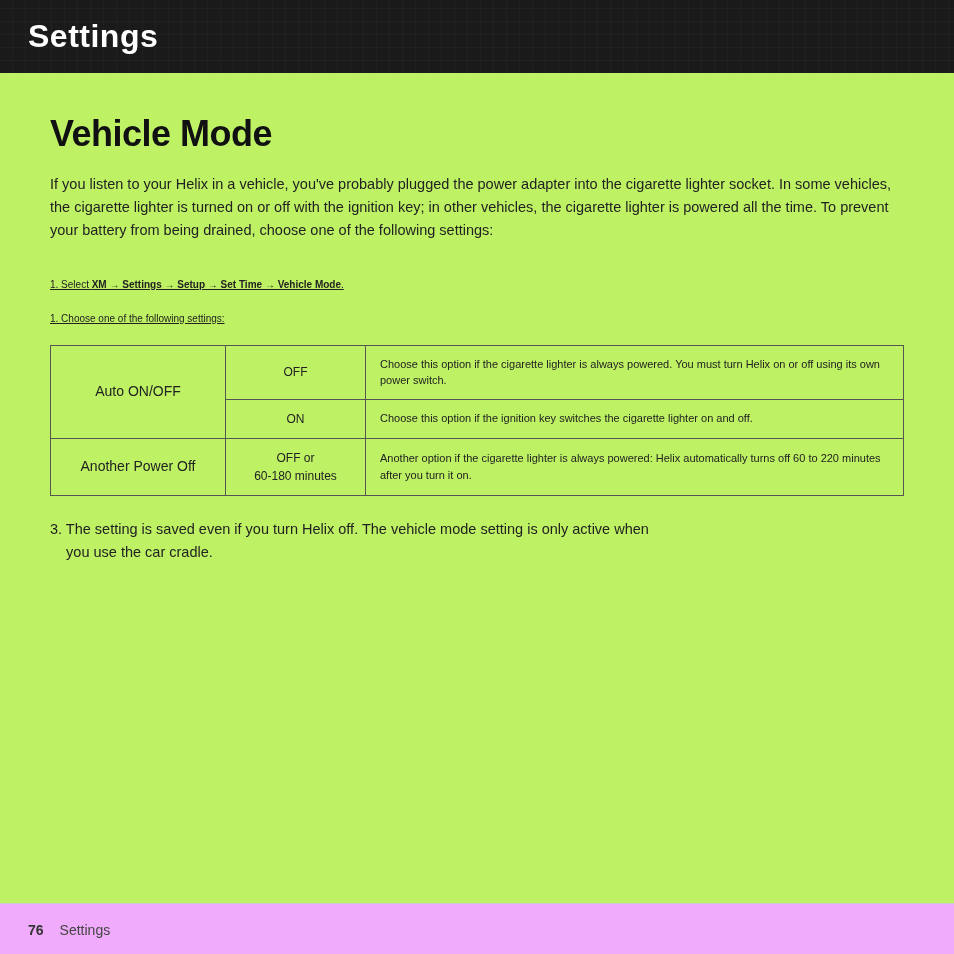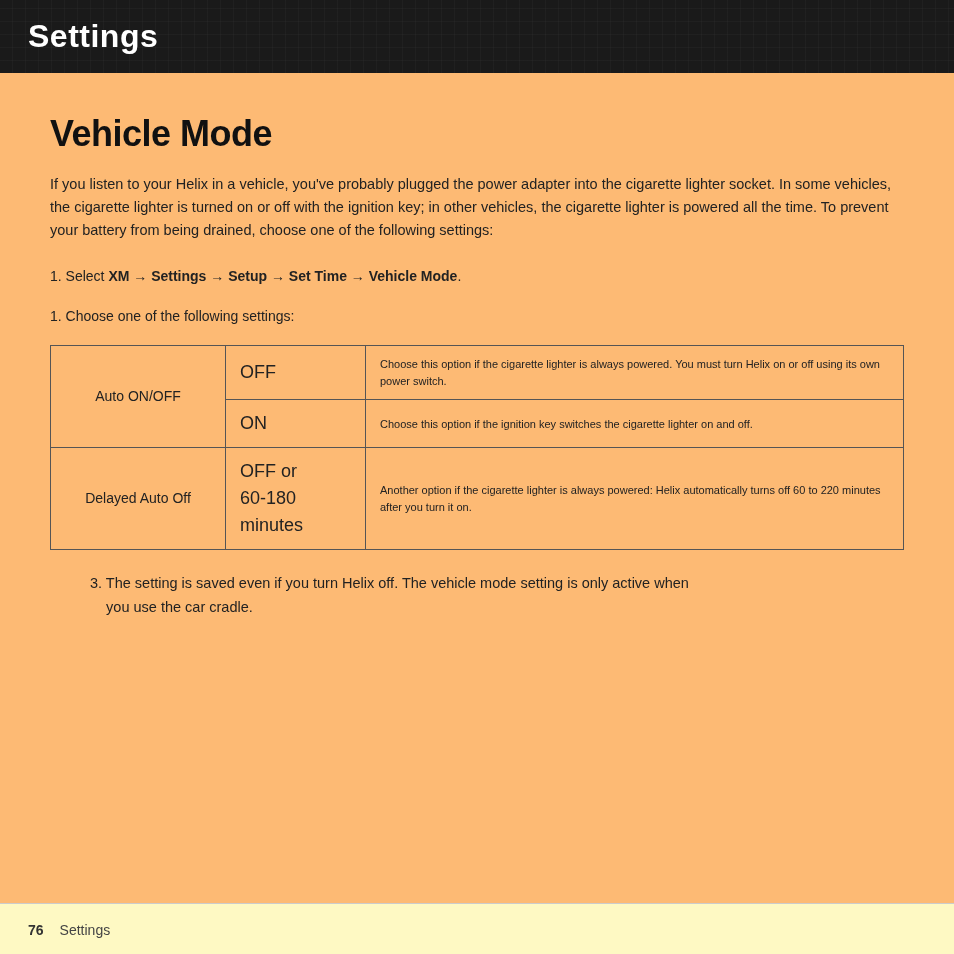--- a/index.html
+++ b/index.html
@@ -48,46 +48,47 @@
     .header-title {
       font-size: 32px;
       font-weight: bold;
       color: #ffffff;
       position: relative;
       z-index: 1;
       letter-spacing: 0.5px;
     }
 
     .content {
-      background: #fdba74;
+      background: #bef264;
       padding: 40px 50px 30px 50px;
       height: calc(954px - 72px - 52px);
       overflow: hidden;
     }
 
     .page-title {
       font-size: 36px;
       font-weight: bold;
       color: #111;
       margin-bottom: 18px;
       letter-spacing: -0.5px;
     }
 
     .intro-text {
       font-size: 14.5px;
       line-height: 1.6;
       color: #222;
-      margin-bottom: 22px;
+      margin-bottom: 34px;
     }
 
     .step {
-      font-size: 14px;
+      font-size: 10px;
       line-height: 1.6;
       color: #222;
       margin-bottom: 18px;
+      text-decoration: underline;
     }
 
     .step strong {
       font-weight: bold;
     }
 
     .settings-table {
       width: 100%;
       border-collapse: collapse;
       border: 1px solid #555;
@@ -104,36 +105,37 @@
 
     .col-option {
       width: 175px;
       text-align: center;
       vertical-align: middle;
       font-size: 14px;
     }
 
     .col-setting {
       width: 140px;
-      vertical-align: middle;
-      font-size: 18px;
+      text-align: center;
+      vertical-align: middle;
+      font-size: 12px;
     }
 
     .col-description {
       font-size: 11px;
       vertical-align: top;
     }
 
     .merge-cell {
       vertical-align: middle;
       text-align: center;
     }
 
     .footer {
-      background: #fef9c3;
+      background: #f0abfc;
       border-top: 1px solid #ccc;
       padding: 14px 28px;
       display: flex;
       align-items: center;
       gap: 16px;
       height: 52px;
     }
 
     .page-number {
       font-size: 14px;
@@ -144,21 +146,20 @@
     .footer-label {
       font-size: 14px;
       color: #444;
     }
 
     .step-3 {
       font-size: 14.5px;
       line-height: 1.6;
       color: #222;
       margin-top: 4px;
-      margin-left: 40px;
     }
   </style>
 </head>
 <body>
 
 <div class="header">
   <div class="header-bg-pattern"></div>
   <span class="header-title">Settings</span>
 </div>
 
@@ -182,21 +183,21 @@
         <td class="col-setting">OFF</td>
         <td class="col-description">Choose this option if the cigarette lighter is always powered. You must turn Helix on or off using its own power switch.</td>
       </tr>
 
       <tr>
         <td class="col-setting">ON</td>
         <td class="col-description">Choose this option if the ignition key switches the cigarette lighter on and off.</td>
       </tr>
 
       <tr>
-        <td class="col-option merge-cell">Delayed Auto Off</td>
+        <td class="col-option merge-cell">Another Power Off</td>
         <td class="col-setting">OFF or<br>60-180 minutes</td>
         <td class="col-description">Another option if the cigarette lighter is always powered: Helix automatically turns off 60 to 220 minutes after you turn it on.</td>
       </tr>
     </tbody>
   </table>
 
   <p class="step-3">3. The setting is saved even if you turn Helix off. The vehicle mode setting is only active when<br>&nbsp;&nbsp;&nbsp;&nbsp;you use the car cradle.</p>
 
 </div>
 

